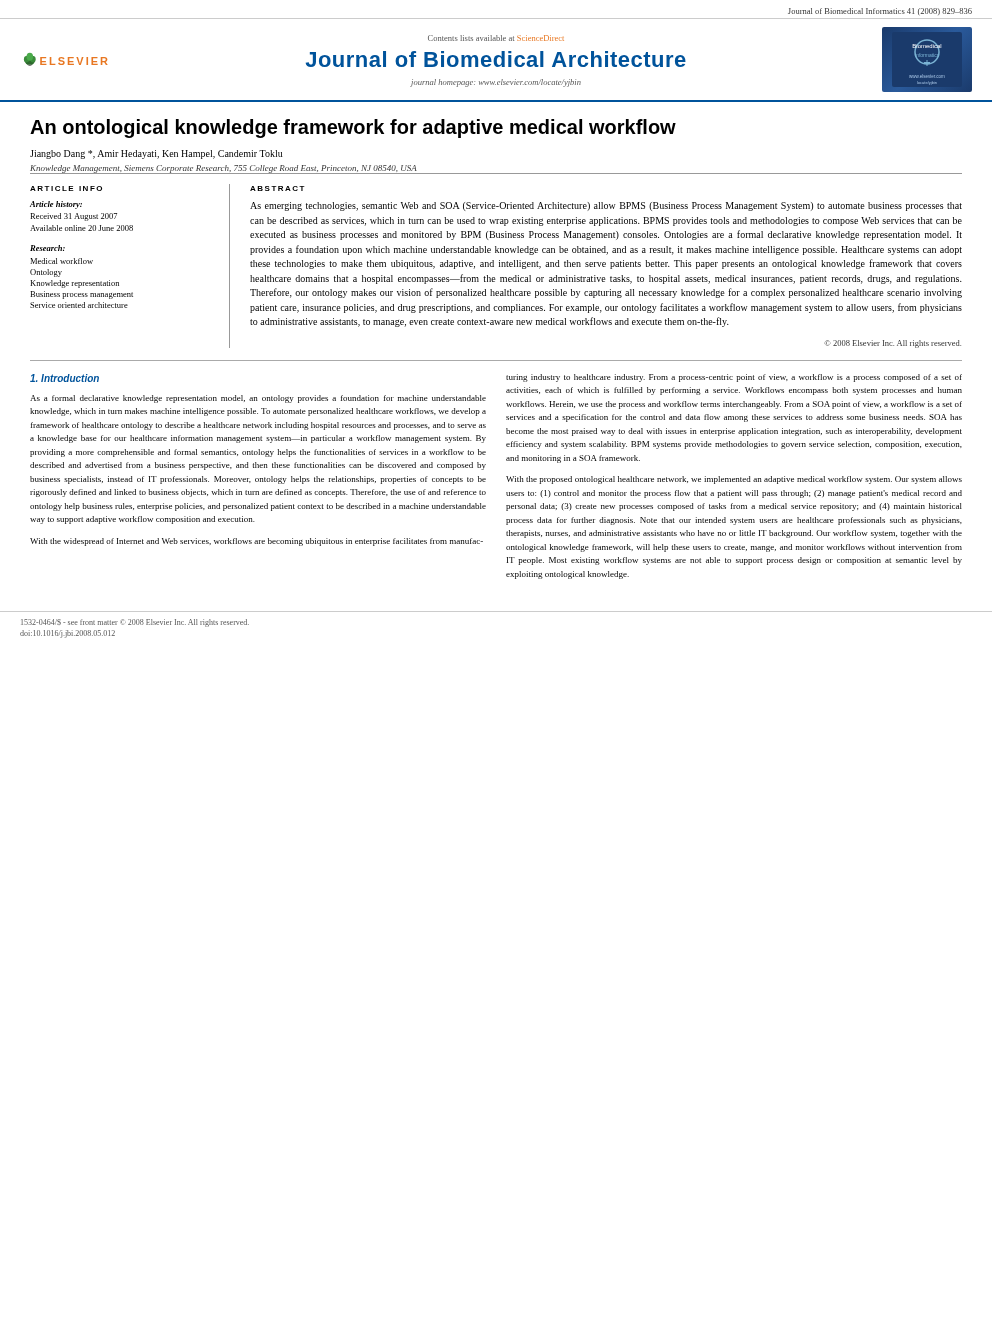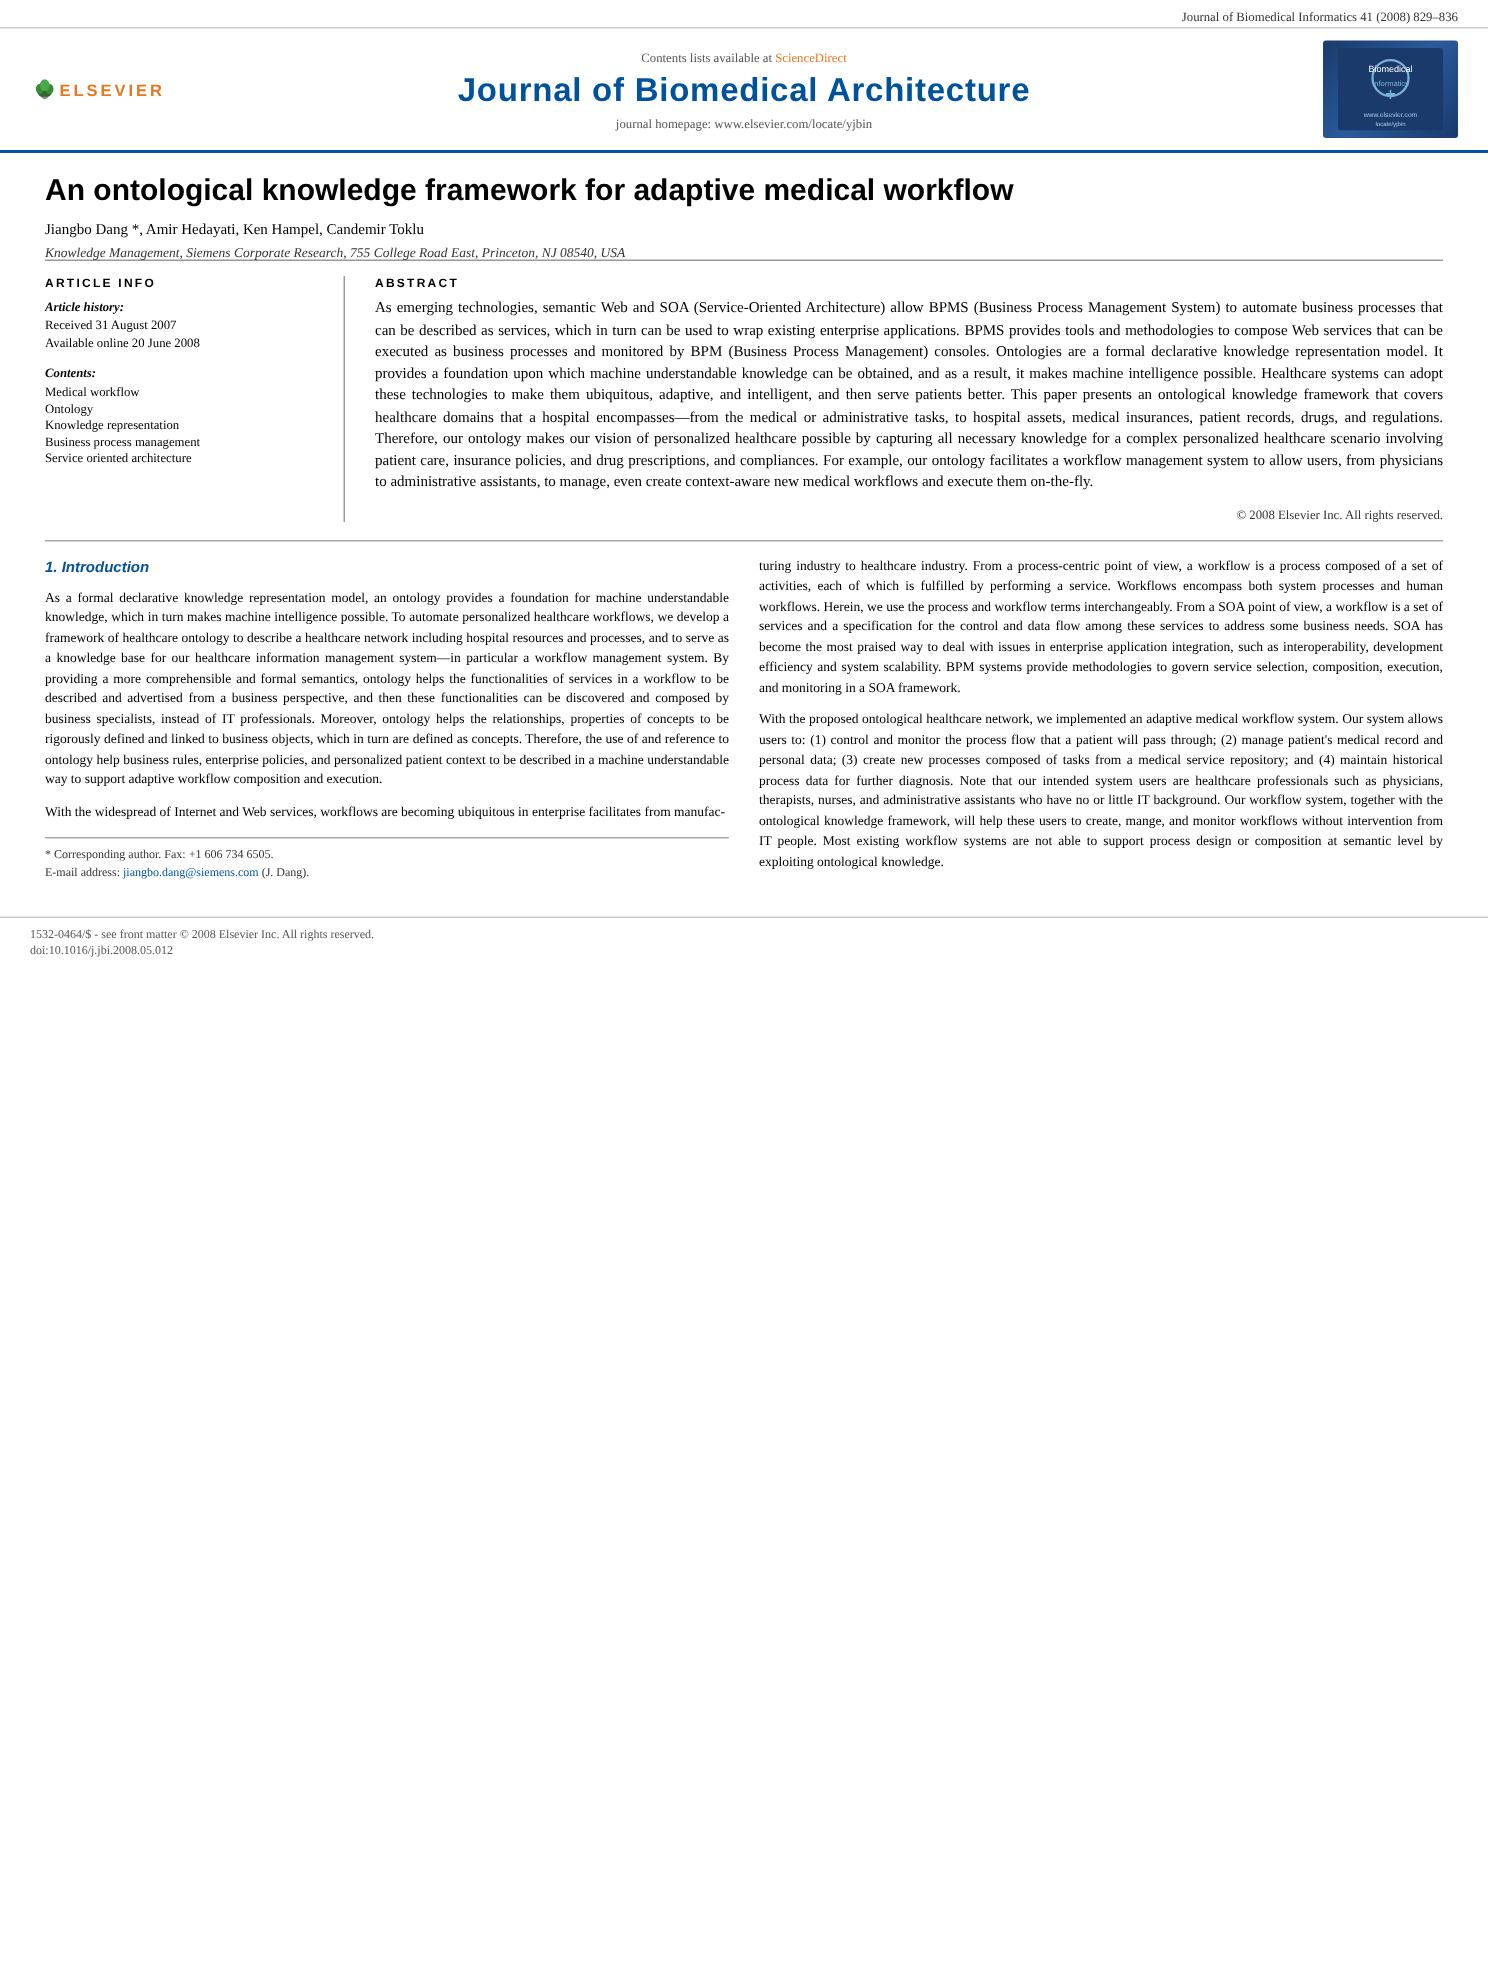--- a/index.html
+++ b/index.html
@@ -51,20 +51,21 @@
       font-weight: bold;
       color: #00539b;
       font-family: Arial, sans-serif;
       letter-spacing: 0.5px;
     }
 
     .journal-header-center .homepage-line {
       font-size: 8.5px;
       color: #555;
       margin-top: 4px;
+      font-style: italic;
     }
 
     
     .elsevier-logo {
       display: flex;
       align-items: center;
       width: 90px;
     }
 
     .elsevier-tree {
@@ -321,21 +322,21 @@
 
   <div class="article-body">
 
     <div class="article-info-col">
       <div class="section-label">ARTICLE INFO</div>
 
       <div class="info-group-label">Article history:</div>
       <div class="info-date">Received 31 August 2007</div>
       <div class="info-date">Available online 20 June 2008</div>
 
-      <div class="keywords-label">Contents:</div>
+      <div class="keywords-label">Research:</div>
       <div class="keyword-item">Medical workflow</div>
       <div class="keyword-item">Ontology</div>
       <div class="keyword-item">Knowledge representation</div>
       <div class="keyword-item">Business process management</div>
       <div class="keyword-item">Service oriented architecture</div>
     </div>
 
     <div class="abstract-col">
       <div class="section-label">ABSTRACT</div>
       <div class="abstract-text">As emerging technologies, semantic Web and SOA (Service-Oriented Architecture) allow BPMS (Business Process Management System) to automate business processes that can be described as services, which in turn can be used to wrap existing enterprise applications. BPMS provides tools and methodologies to compose Web services that can be executed as business processes and monitored by BPM (Business Process Management) consoles. Ontologies are a formal declarative knowledge representation model. It provides a foundation upon which machine understandable knowledge can be obtained, and as a result, it makes machine intelligence possible. Healthcare systems can adopt these technologies to make them ubiquitous, adaptive, and intelligent, and then serve patients better. This paper presents an ontological knowledge framework that covers healthcare domains that a hospital encompasses—from the medical or administrative tasks, to hospital assets, medical insurances, patient records, drugs, and regulations. Therefore, our ontology makes our vision of personalized healthcare possible by capturing all necessary knowledge for a complex personalized healthcare scenario involving patient care, insurance policies, and drug prescriptions, and compliances. For example, our ontology facilitates a workflow management system to allow users, from physicians to administrative assistants, to manage, even create context-aware new medical workflows and execute them on-the-fly.</div>
@@ -345,28 +346,20 @@
 
   <hr class="divider">
 
   <div class="body-two-col">
 
     <div class="body-col">
       <div class="section-heading">1. Introduction</div>
       <p class="body-paragraph">As a formal declarative knowledge representation model, an ontology provides a foundation for machine understandable knowledge, which in turn makes machine intelligence possible. To automate personalized healthcare workflows, we develop a framework of healthcare ontology to describe a healthcare network including hospital resources and processes, and to serve as a knowledge base for our healthcare information management system—in particular a workflow management system. By providing a more comprehensible and formal semantics, ontology helps the functionalities of services in a workflow to be described and advertised from a business perspective, and then these functionalities can be discovered and composed by business specialists, instead of IT professionals. Moreover, ontology helps the relationships, properties of concepts to be rigorously defined and linked to business objects, which in turn are defined as concepts. Therefore, the use of and reference to ontology help business rules, enterprise policies, and personalized patient context to be described in a machine understandable way to support adaptive workflow composition and execution.</p>
       <p class="body-paragraph">With the widespread of Internet and Web services, workflows are becoming ubiquitous in enterprise facilitates from manufac-</p>
 
-      <div class="footnote-section">
-        <div>* Corresponding author. Fax: +1 606 734 6505.</div>
-        <div>
-          <span>E-mail address:</span>
-          <span style="color:#00539b;">jiangbo.dang@siemens.com</span>
-          <span>(J. Dang).</span>
-        </div>
-      </div>
     </div>
 
     <div class="body-col">
       <p class="body-paragraph">turing industry to healthcare industry. From a process-centric point of view, a workflow is a process composed of a set of activities, each of which is fulfilled by performing a service. Workflows encompass both system processes and human workflows. Herein, we use the process and workflow terms interchangeably. From a SOA point of view, a workflow is a set of services and a specification for the control and data flow among these services to address some business needs. SOA has become the most praised way to deal with issues in enterprise application integration, such as interoperability, development efficiency and system scalability. BPM systems provide methodologies to govern service selection, composition, execution, and monitoring in a SOA framework.</p>
       <p class="body-paragraph">With the proposed ontological healthcare network, we implemented an adaptive medical workflow system. Our system allows users to: (1) control and monitor the process flow that a patient will pass through; (2) manage patient's medical record and personal data; (3) create new processes composed of tasks from a medical service repository; and (4) maintain historical process data for further diagnosis. Note that our intended system users are healthcare professionals such as physicians, therapists, nurses, and administrative assistants who have no or little IT background. Our workflow system, together with the ontological knowledge framework, will help these users to create, mange, and monitor workflows without intervention from IT people. Most existing workflow systems are not able to support process design or composition at semantic level by exploiting ontological knowledge.</p>
     </div>
   </div>
 </div>
 
 <div class="page-footer">

